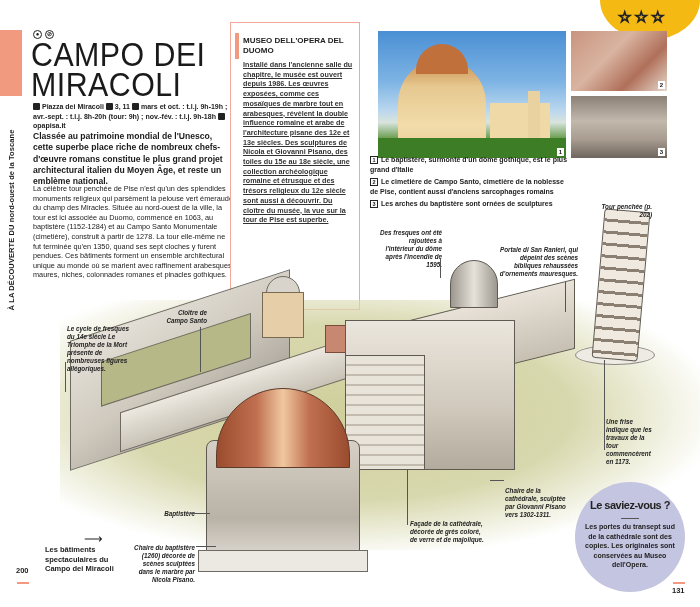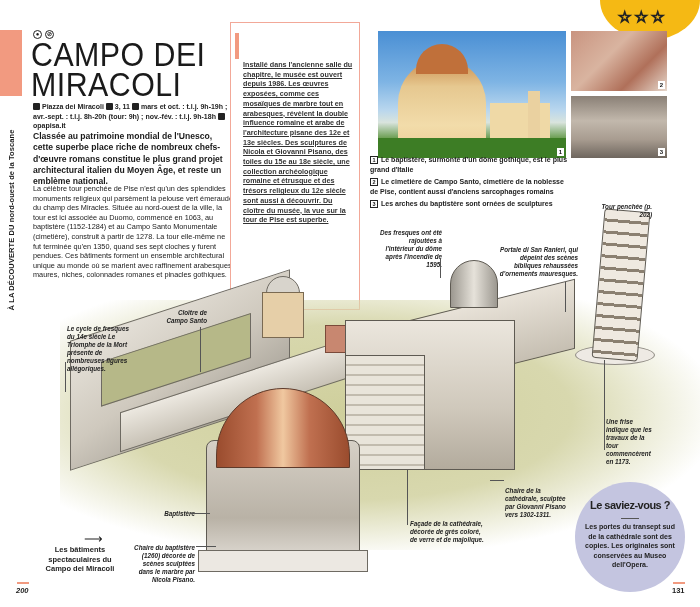--- a/index.html
+++ b/index.html
@@ -63,21 +63,21 @@
   .cathedral .transept { position: absolute; left: 60px; top: 40px; width: 170px; height: 70px; background: linear-gradient(180deg, #e8e2d8 0%, #c6bfb2 100%); border: 1px solid #5e5a52; transform: skewY(-14deg); }
   .cathedral .cdome { position: absolute; left: 105px; top: 0; width: 48px; height: 48px; border-radius: 24px 24px 0 0; background: linear-gradient(90deg, #9c9890 0%, #e6e2da 50%, #9c9890 100%); border: 1px solid #5e5a52; }
   .cathedral .facade { position: absolute; left: 0; top: 95px; width: 80px; height: 115px; background: repeating-linear-gradient(180deg, #e9e4da 0px, #e9e4da 8px, #c2bbae 8px, #c2bbae 10px); border: 1px solid #5e5a52; }
 
   .tower { position: absolute; left: 598px; top: 210px; width: 46px; height: 150px; background: repeating-linear-gradient(180deg, #efe9e0 0px, #efe9e0 9px, #8a7f70 9px, #8a7f70 12px); border: 1px solid #5e5a52; transform: rotate(5deg); border-radius: 4px; }
   .tower-base { position: absolute; left: 575px; top: 345px; width: 80px; height: 20px; border-radius: 50%; background: #eeeae4; border: 1px solid #8e8a82; }
 
   .annot { position: absolute; font-size: 6.3px; line-height: 8px; font-style: italic; font-weight: 700; color: #222; }
   .annot-line { position: absolute; background: #555; }
 
-  .see-also { position: absolute; left: 45px; top: 545px; width: 70px; text-align: center; font-size: 7.5px; line-height: 9.5px; font-weight: 700; color: #222; }
+  .see-also { position: absolute; left: 45px; top: 545px; width: 70px; text-align: left; font-size: 7.5px; line-height: 9.5px; font-weight: 700; color: #222; }
   .arrow { position: absolute; left: 84px; top: 531px; font-size: 13px; color: #222; }
 
   .did-you-know { position: absolute; left: 575px; top: 482px; width: 110px; height: 110px; border-radius: 50%; background: #c4c5e0; }
   .dyk-title { position: absolute; left: 0; top: 17px; width: 110px; text-align: center; font-size: 11px; font-weight: 700; letter-spacing: -0.5px; color: #222; }
   .dyk-rule { position: absolute; left: 46px; top: 36px; width: 18px; height: 1px; background: #555; }
   .dyk-text { position: absolute; left: 10px; top: 40px; width: 90px; text-align: center; font-size: 7px; line-height: 9.5px; font-weight: 700; color: #222; }
 
   .page-num { position: absolute; font-size: 7.5px; font-weight: 700; color: #222; }
   .page-rule { position: absolute; width: 12px; height: 1.5px; background: #f29a80; }
 </style>
@@ -103,20 +103,21 @@
   <span class="ico"></span><span>3, 11</span>
   <span class="ico"></span><span>mars et oct. : t.l.j. 9h-19h ; avr.-sept. : t.l.j. 8h-20h (tour: 9h) ; nov.-fév. : t.l.j. 9h-18h</span>
   <span class="ico"></span><span>opapisa.it</span>
 </div>
 
 <p class="intro">Classée au patrimoine mondial de l'Unesco, cette superbe place riche de nombreux chefs-d'œuvre romans constitue le plus grand projet architectural italien du Moyen Âge, et reste un emblème national.</p>
 <p class="body-text">La célèbre tour penchée de Pise n'est qu'un des splendides monuments religieux qui parsèment la pelouse vert émeraude du champ des Miracles. Située au nord-ouest de la ville, la tour est ici associée au Duomo, commencé en 1063, au baptistère (1152-1284) et au Campo Santo Monumentale (cimetière), construit à partir de 1278. La tour elle-même ne fut terminée qu'en 1350, quand ses sept cloches y furent pendues. Ces bâtiments forment un ensemble architectural unique au monde où se marient avec raffinement arabesques maures, niches, colonnades romanes et pinacles gothiques.</p>
 
 <div class="museum-box">
   <div class="museum-bar"></div>
+  <div class="museum-title">MUSEO DELL'OPERA DEL DUOMO</div>
   <div class="museum-text">Installé dans l'ancienne salle du chapitre, le musée est ouvert depuis 1986. Les œuvres exposées, comme ces mosaïques de marbre tout en arabesques, révèlent la double influence romaine et arabe de l'architecture pisane des 12e et 13e siècles. Des sculptures de Nicola et Giovanni Pisano, des toiles du 15e au 18e siècle, une collection archéologique romaine et étrusque et des trésors religieux du 12e siècle sont aussi à découvrir. Du cloître du musée, la vue sur la tour de Pise est superbe.</div>
 </div>
 
 <div class="stars-badge"></div>
 <div class="stars">☆☆☆</div>
 
 <div class="photo photo-1">
   <div class="bapt"></div>
   <div class="bapt-dome"></div>
   <div class="duomo"></div>
@@ -185,15 +186,15 @@
 <div class="arrow">⟶</div>
 <div class="see-also">Les bâtiments spectaculaires du Campo dei Miracoli</div>
 
 <div class="did-you-know">
   <div class="dyk-title">Le saviez-vous ?</div>
   <div class="dyk-rule"></div>
   <div class="dyk-text">Les portes du transept sud de la cathédrale sont des copies. Les originales sont conservées au Museo dell'Opera.</div>
 </div>
 
 <div class="page-rule" style="left:17px; top:582px;"></div>
-<div class="page-num" style="left:16px; top:586px;font-style:italic;">200</div>
+<div class="page-num" style="left:16px; top:566px;">200</div>
 <div class="page-rule" style="left:673px; top:582px;"></div>
 <div class="page-num" style="left:672px; top:586px;">131</div>
 
 </body></html>

